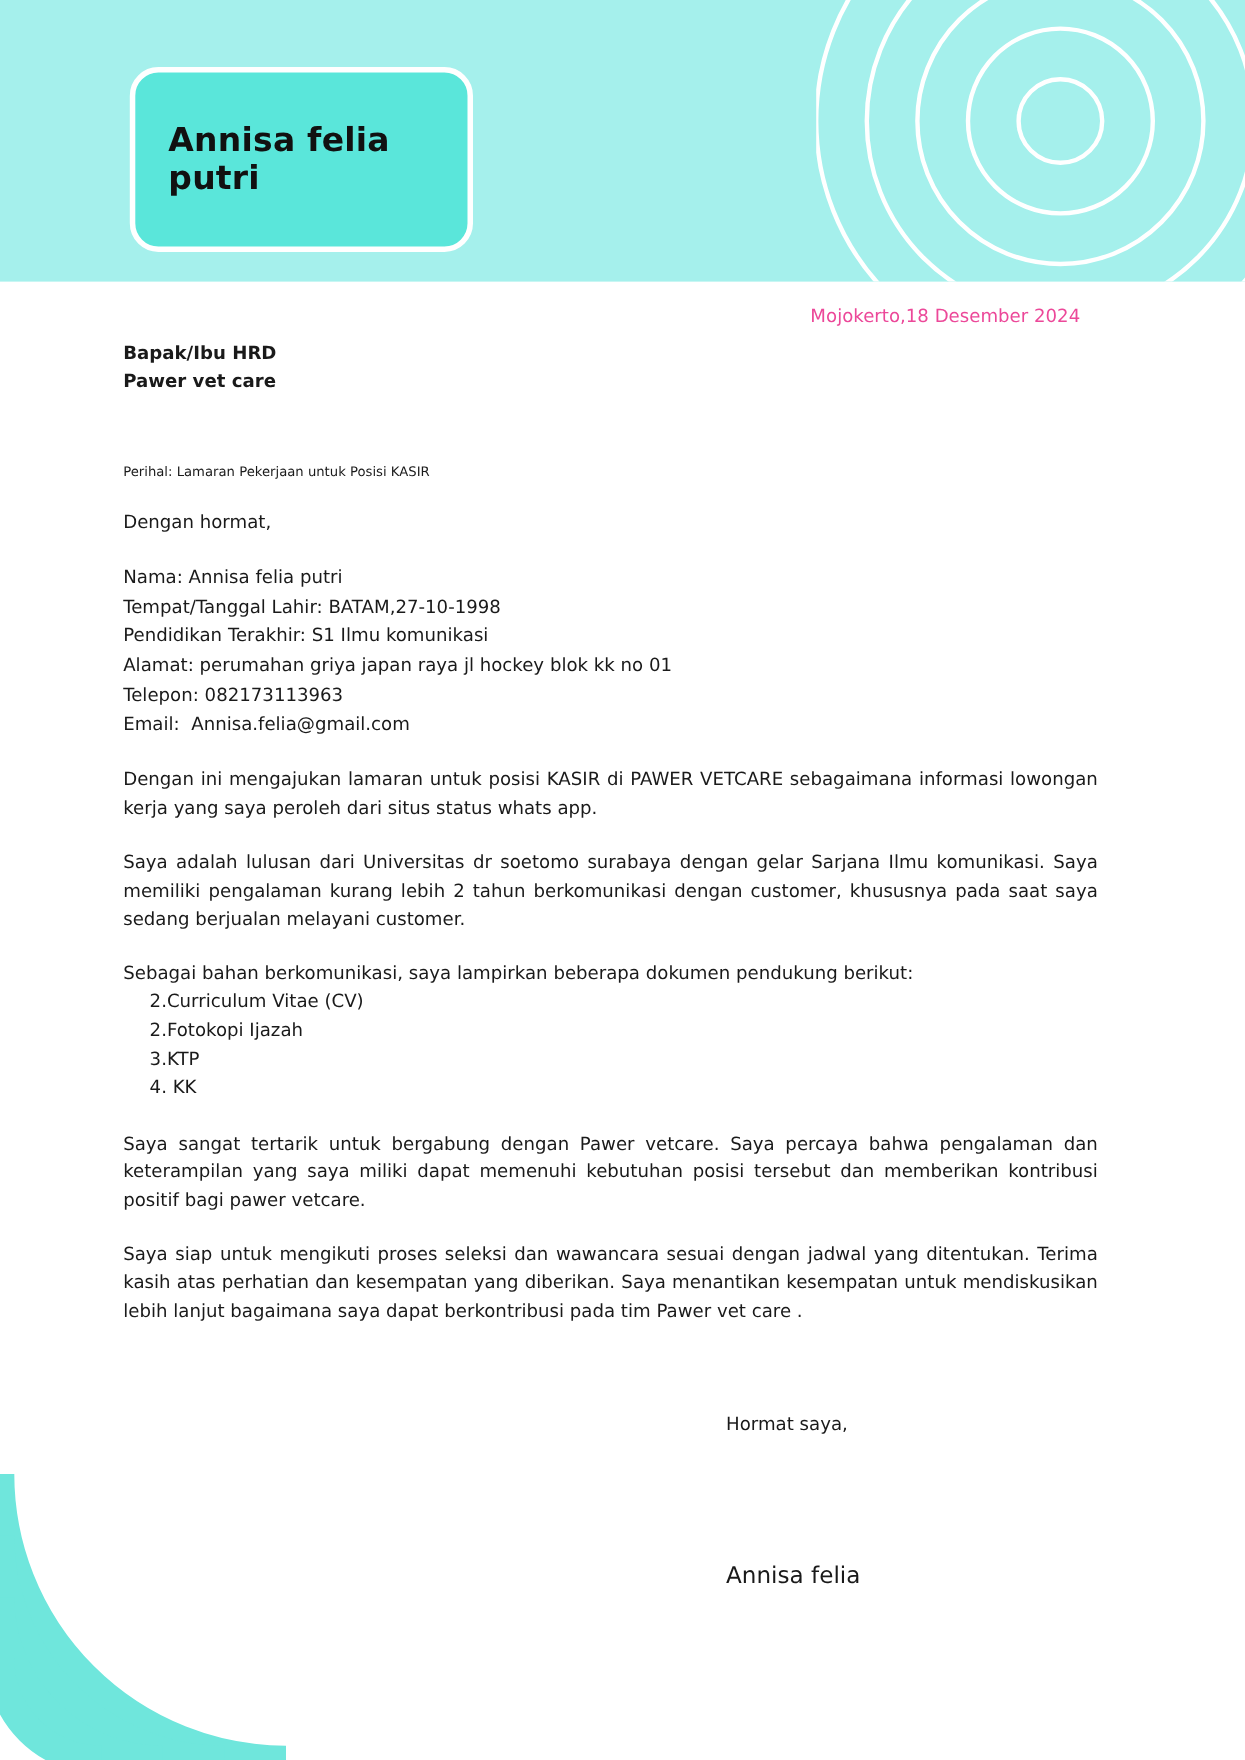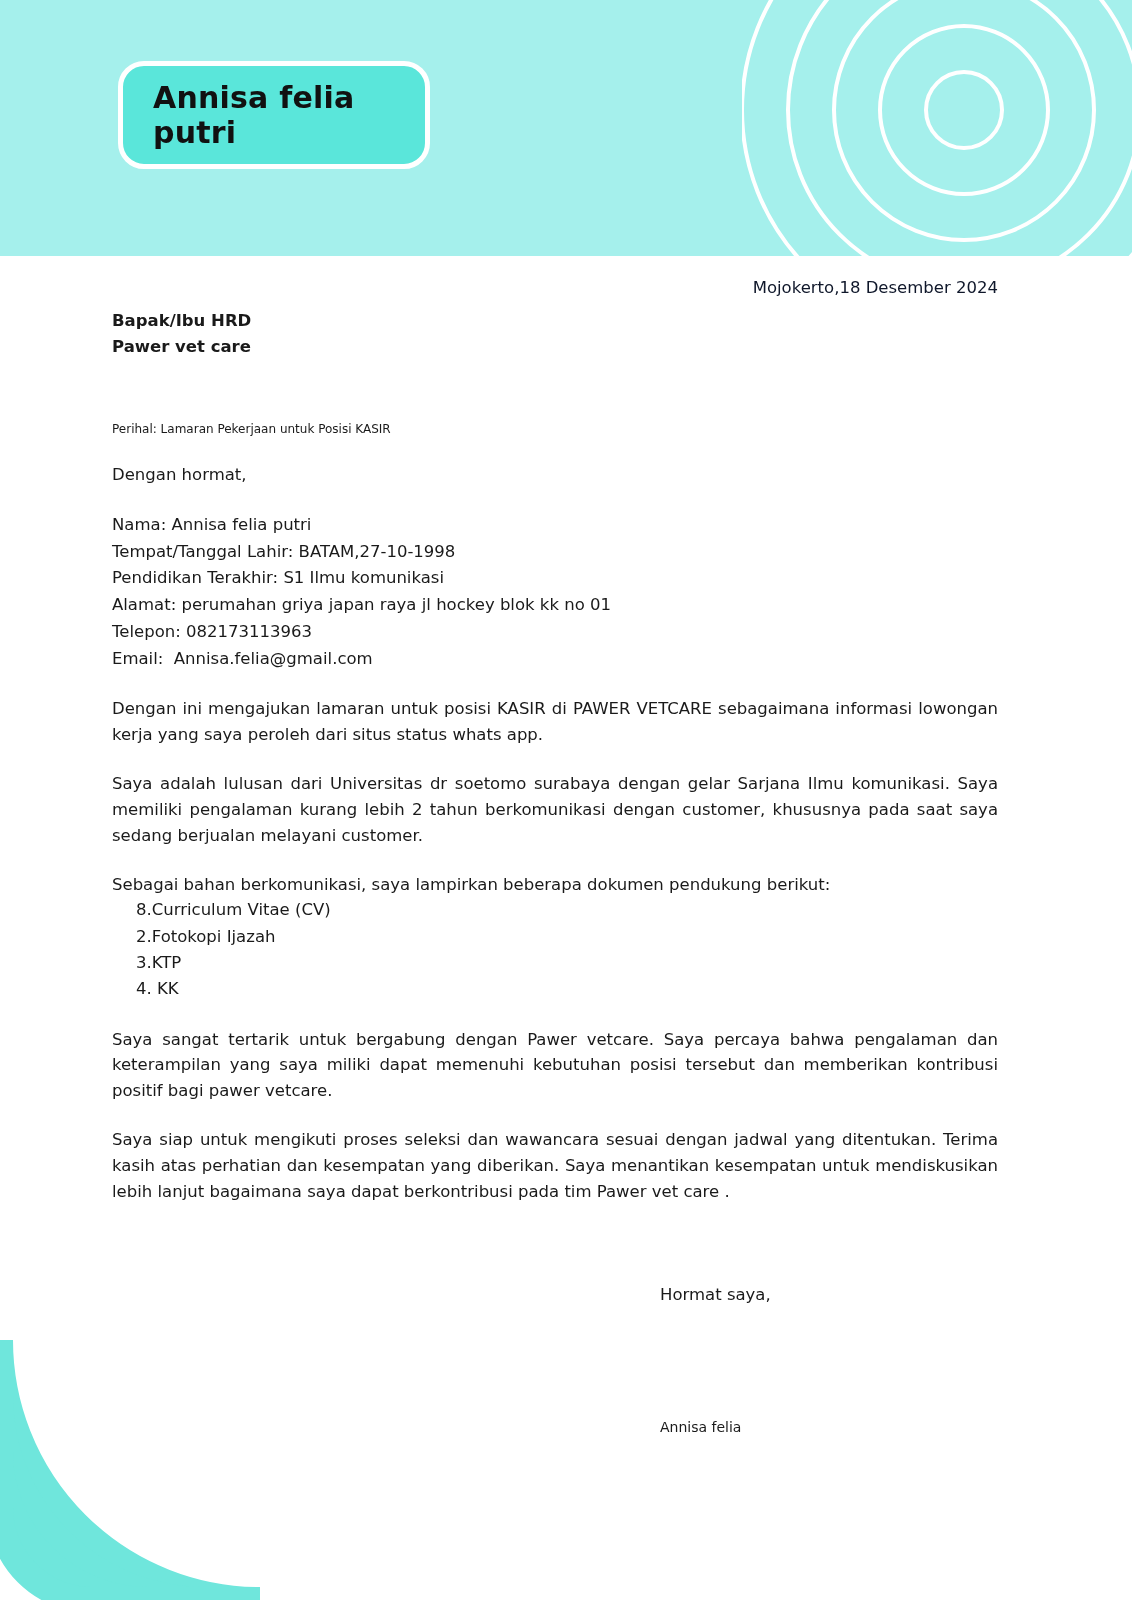--- a/index.html
+++ b/index.html
@@ -35,21 +35,21 @@
     top: -148px;
     width: 420px;
     height: 420px;
     pointer-events: none;
   }
   #name-badge {
     position: absolute;
     left: 118px;
     top: 61px;
     width: 312px;
-    height: 108px;
+    height: 168px;
     background: #5ae6da;
     border: 5px solid #ffffff;
     border-radius: 26px;
     box-sizing: border-box;
     display: flex;
     align-items: center;
   }
   #name-badge .name-text {
     padding-left: 30px;
     font-size: 30px;
@@ -77,22 +77,22 @@
     width: 886px;
     color: #1a1a1a;
     font-size: 16.5px;
     line-height: 1.52;
   }
 
   .date-line {
     text-align: right;
     font-size: 16.5px;
     margin-top: 19px;
-    margin-right: 0px;
-    color: #0f172a;
+    margin-right: 16px;
+    color: #ec4899;
   }
 
   .recipient {
     margin-top: 8px;
     font-weight: bold;
     font-size: 16.5px;
     line-height: 1.58;
   }
   .recipient div { white-space: pre; }
 
@@ -133,21 +133,21 @@
   }
 
   .sign-block {
     margin-top: 78px;
     padding-left: 548px;
     font-size: 16.5px;
   }
   .sign-name {
     margin-top: 110px;
     padding-left: 548px;
-    font-size: 14px;
+    font-size: 21px;
   }
 </style>
 </head>
 <body>
 
 <div id="page">
 
   <div id="header-band">
 
     <svg id="header-rings" viewBox="0 0 420 420" xmlns="http://www.w3.org/2000/svg">
@@ -197,21 +197,21 @@
       <div>Email:  Annisa.felia@gmail.com</div>
     </div>
 
     <div class="para justify">Dengan ini mengajukan lamaran untuk posisi KASIR di PAWER VETCARE sebagaimana informasi lowongan kerja yang saya peroleh dari situs status whats app.</div>
 
     <div class="para justify">Saya adalah lulusan dari Universitas dr soetomo surabaya  dengan gelar Sarjana Ilmu komunikasi. Saya memiliki pengalaman kurang lebih 2 tahun berkomunikasi dengan customer, khususnya pada saat saya sedang berjualan melayani customer.</div>
 
     <div class="list-intro">Sebagai bahan berkomunikasi, saya lampirkan beberapa dokumen pendukung berikut:</div>
 
     <ol class="docs">
-      <li>8.Curriculum Vitae (CV)</li>
+      <li>2.Curriculum Vitae (CV)</li>
       <li>2.Fotokopi Ijazah</li>
       <li>3.KTP</li>
       <li>4. KK</li>
     </ol>
 
     <div class="para justify">Saya sangat tertarik untuk bergabung dengan Pawer vetcare. Saya percaya bahwa pengalaman dan keterampilan yang saya miliki dapat memenuhi kebutuhan posisi tersebut dan memberikan kontribusi positif bagi pawer vetcare.</div>
 
     <div class="para justify">Saya siap untuk mengikuti proses seleksi dan wawancara sesuai dengan jadwal yang ditentukan. Terima kasih atas perhatian dan kesempatan yang diberikan. Saya menantikan kesempatan untuk mendiskusikan lebih lanjut bagaimana saya dapat berkontribusi pada tim Pawer vet care .</div>
 
     <div class="sign-block">Hormat saya,</div>

